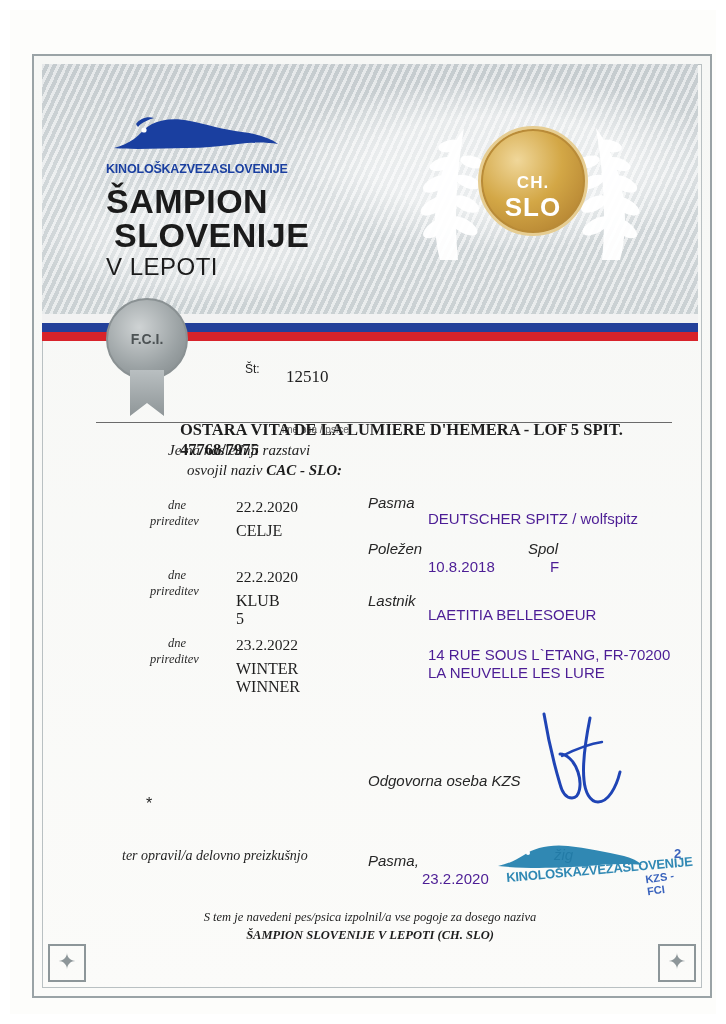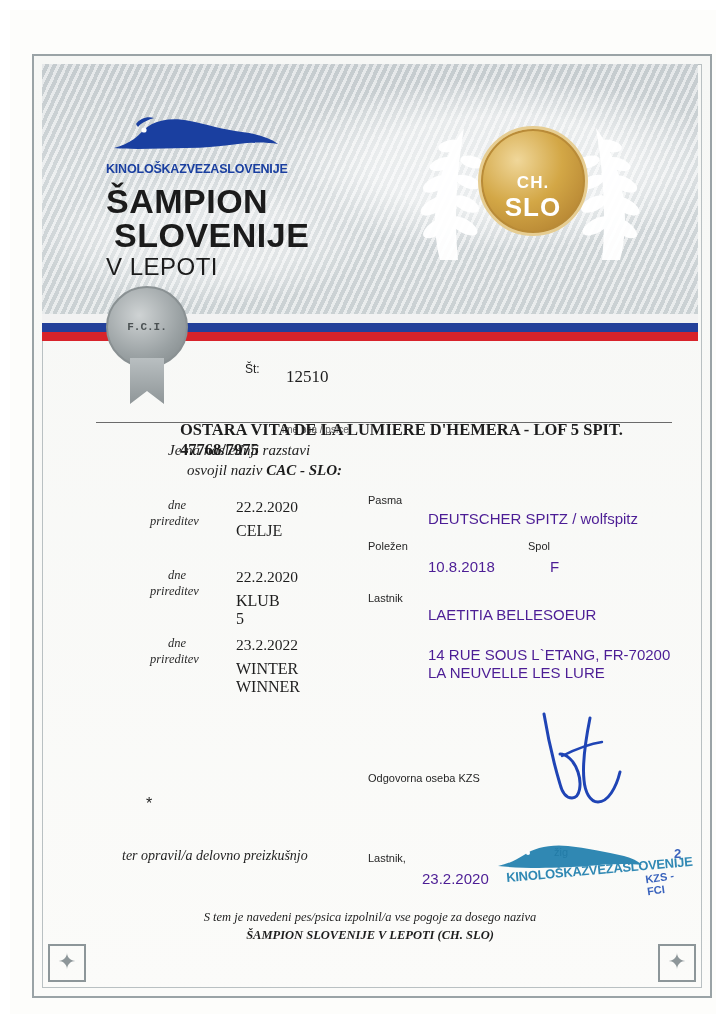--- a/index.html
+++ b/index.html
@@ -145,32 +145,31 @@
   .stripes { position: absolute; left: 32px; top: 304px; width: 656px; }
   .stripe { height: 9px; width: 100%; }
   .stripe.white { background: #f2f2f2; }
   .stripe.blue { background: #23409a; }
   .stripe.red { background: #d8232a; }
 
   
   .rosette {
     position: absolute;
     left: 96px;
-    top: 276px;
+    top: 288px;
     width: 78px;
     height: 78px;
     border-radius: 50%;
     background: radial-gradient(circle at 40% 35%, #cfd3d4 0%, #9aa1a3 60%, #7d8486 100%);
     border: 2px solid #8a9193;
     text-align: center;
     color: #4c5254;
-    font-size: 11px;
+    font-size: 14px;
     font-weight: bold;
     line-height: 78px;
-    font-family: Liberation Mono, monospace;
   }
   .rosette:after {
     content: "";
     position: absolute;
     left: 22px;
     top: 70px;
     width: 34px;
     height: 46px;
     background: linear-gradient(180deg,#b9bfc1,#8f9698);
     clip-path: polygon(0 0, 100% 0, 100% 100%, 50% 72%, 0 100%);
@@ -268,21 +267,21 @@
     font-size: 15.5px;
   }
   .ev .place {
     position: absolute;
     left: 68px;
     top: 24px;
     font-family: "Liberation Serif", serif;
     font-size: 16px;
   }
 
-  .fl { position: absolute; font-size: 11px; color: #262626; }
+  .fl { position: absolute; font-size: 15px; color: #262626; font-style: italic; }
   .fv {
     position: absolute;
     font-family: Liberation Sans, sans-serif;
     font-size: 15px;
     color: #4c1d95;
   }
 
   .signature {
     position: absolute;
     left: 490px;
@@ -500,21 +499,21 @@
           <path d="M30,46 C42,40 56,34 70,32" fill="none" stroke="#1f44b5" stroke-width="2.4" stroke-linecap="round"></path>
         </svg>
       </div>
 
       <div class="fl" style="left:326px; top:432px;">Odgovorna oseba KZS</div>
 
       <div class="star">*</div>
 
       <div class="footer1">ter opravil/a delovno preizkušnjo</div>
 
-      <div class="fl" style="left:326px; top:512px;">Lastnik,</div>
+      <div class="fl" style="left:326px; top:512px;">Pasma,</div>
       <div class="fv" style="left:380px; top:530px;">23.2.2020</div>
       <div class="fl" style="left:512px; top:506px; color:#4a4a4a;">žig</div>
 
       <div class="stamp">
         <svg width="150" height="34" viewBox="0 0 150 34">
           <path d="M4,28 C14,26 22,22 30,17 C40,10 56,6 74,8 C92,10 112,14 130,18 C138,20 144,23 148,27 C132,25 112,26 94,28 C70,30 30,31 4,28 Z" fill="#1f7fae"></path>
           <circle cx="34" cy="15" r="2" fill="#ffffff"></circle>
         </svg>
         <div class="sw">KINOLOŠKAZVEZASLOVENIJE</div>
         <div class="kzsfci">KZS - FCI</div>

